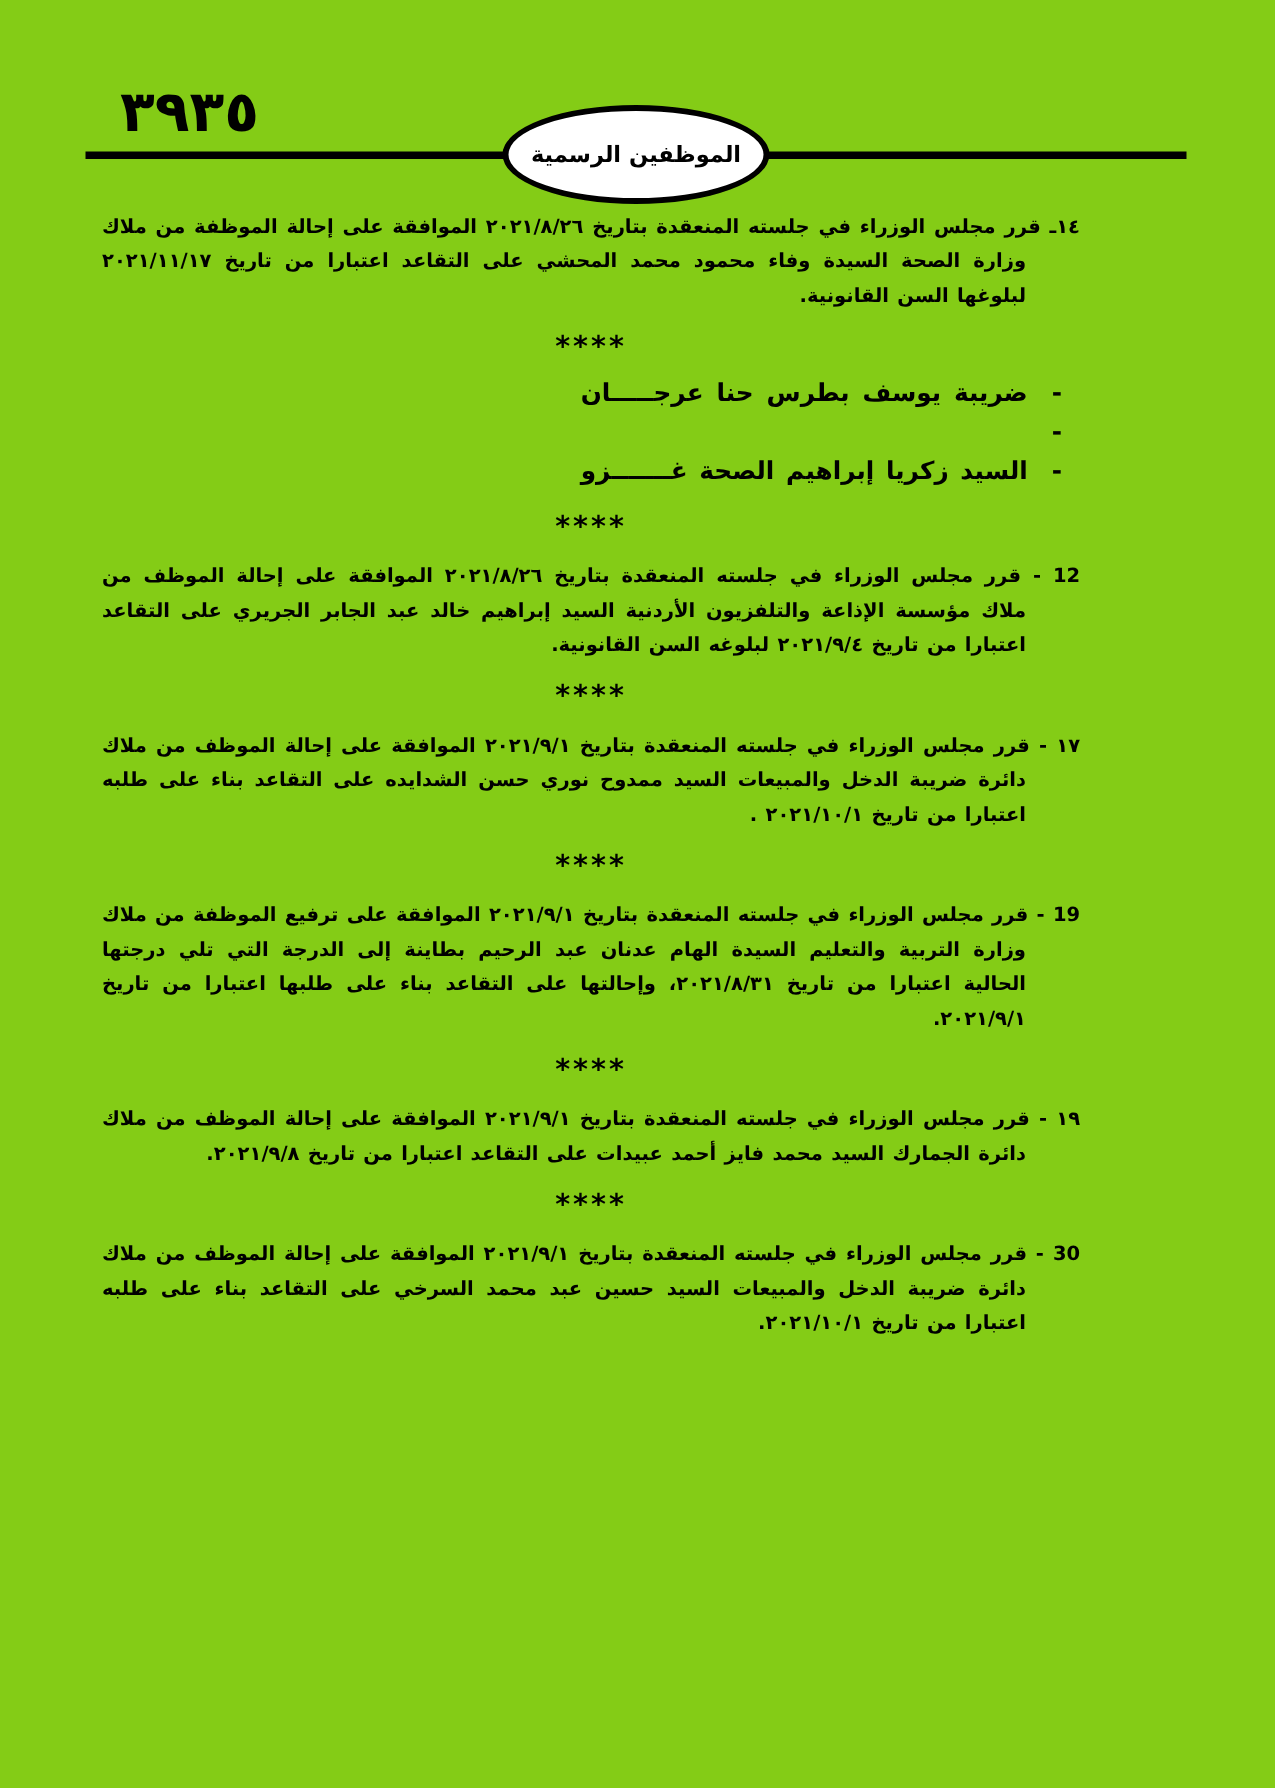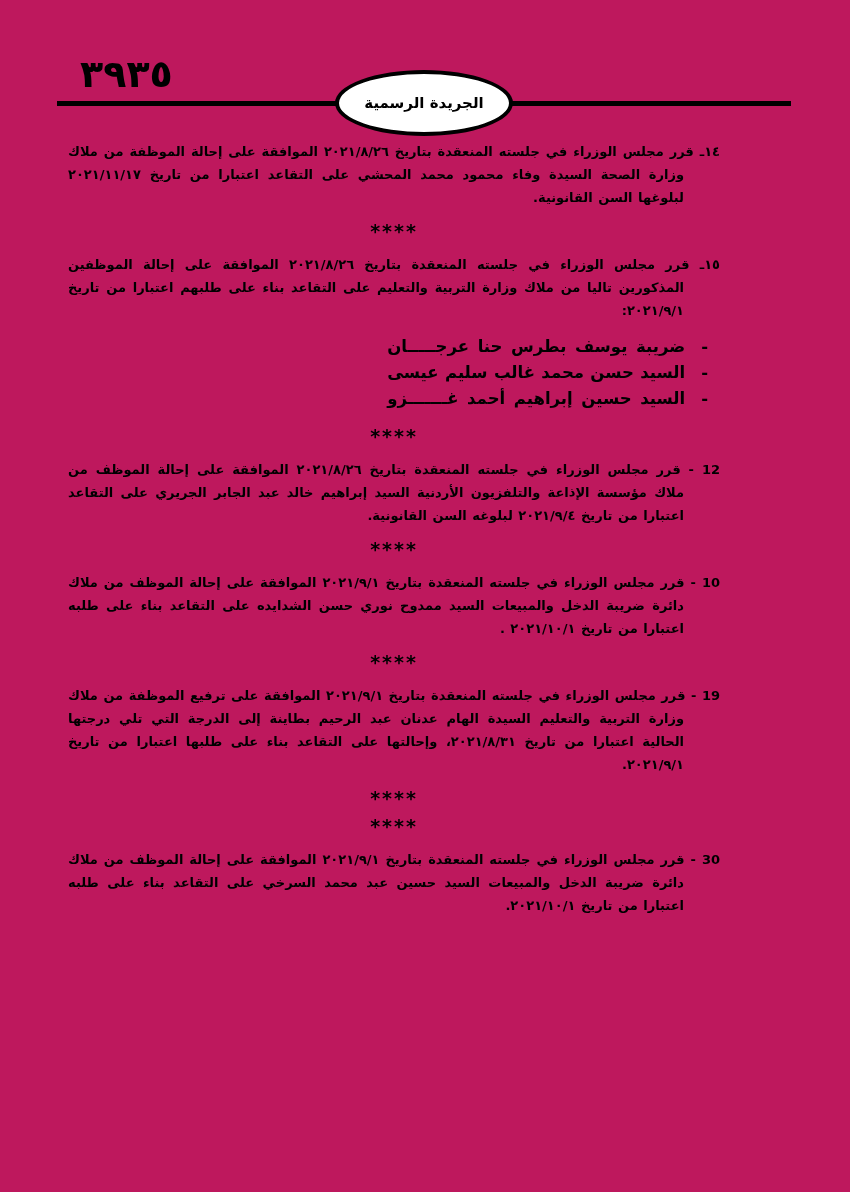--- a/index.html
+++ b/index.html
@@ -1,17 +1,17 @@
 <!DOCTYPE html>
 <html lang="ar"><head>
 <meta charset="utf-8">
 <style>
   html,body{margin:0;padding:0;background:#e8e8e8;}
   .page{
-    position:relative;width:850px;height:1192px;background:#be185d;
+    position:relative;width:850px;height:1192px;background:#84cc16;
     color:#000;font-family:"DejaVu Sans",sans-serif;font-weight:bold;
     margin:0 auto;overflow:hidden;
   }
   
   .page-number{
     position:absolute;top:52px;left:80px;font-size:38px;letter-spacing:2px;
   }
   .rule-wrap{position:absolute;top:74px;left:57px;width:734px;height:60px;}
   .rule{position:absolute;top:27px;left:0;right:0;height:5px;background:#000;}
   .badge{
@@ -42,63 +42,65 @@
 </head>
 <body>
 
 <div class="page">
 
   <div class="page-number">٣٩٣٥</div>
 
   <div class="rule-wrap">
     <div class="rule"></div>
     <div class="badge">
-      <span>الجريدة الرسمية</span>
+      <span>الموظفين الرسمية</span>
     </div>
   </div>
 
   <main class="content">
     <section class="item">
       <p class="item-par"><span class="num">١٤ـ</span><span class="body-text"> قرر مجلس الوزراء في جلسته المنعقدة بتاريخ ٢٠٢١/٨/٢٦ الموافقة على إحالة الموظفة من ملاك وزارة الصحة السيدة وفاء محمود محمد المحشي على التقاعد اعتبارا من تاريخ ٢٠٢١/١١/١٧ لبلوغها السن القانونية.</span></p>
 
     </section>
   <div class="sep">****</div>
     <section class="item">
-      <p class="item-par"><span class="num">١٥ـ</span><span class="body-text"> قرر مجلس الوزراء في جلسته المنعقدة بتاريخ ٢٠٢١/٨/٢٦ الموافقة على إحالة الموظفين المذكورين تاليا من ملاك وزارة التربية والتعليم على التقاعد بناء على طلبهم اعتبارا من تاريخ ٢٠٢١/٩/١:</span></p>
       <div class="names">
           <div class="name-row">
             <span class="name-dash">-</span>
             <span class="name-text">ضريبة يوسف بطرس حنا عرجـــــان</span>
           </div>
           <div class="name-row">
             <span class="name-dash">-</span>
-            <span class="name-text">السيد حسن محمد غالب سليم عيسى</span>
           </div>
           <div class="name-row">
             <span class="name-dash">-</span>
-            <span class="name-text">السيد حسين إبراهيم أحمد غـــــــزو</span>
+            <span class="name-text">السيد زكريا إبراهيم الصحة غـــــــزو</span>
           </div>
         </div>
     </section>
   <div class="sep">****</div>
     <section class="item">
       <p class="item-par"><span class="num">12 -</span><span class="body-text"> قرر مجلس الوزراء في جلسته المنعقدة بتاريخ ٢٠٢١/٨/٢٦ الموافقة على إحالة الموظف من ملاك مؤسسة الإذاعة والتلفزيون الأردنية السيد إبراهيم خالد عبد الجابر الجريري على التقاعد اعتبارا من تاريخ ٢٠٢١/٩/٤ لبلوغه السن القانونية.</span></p>
 
     </section>
   <div class="sep">****</div>
     <section class="item">
-      <p class="item-par"><span class="num">10 -</span><span class="body-text"> قرر مجلس الوزراء في جلسته المنعقدة بتاريخ ٢٠٢١/٩/١ الموافقة على إحالة الموظف من ملاك دائرة ضريبة الدخل والمبيعات السيد ممدوح نوري حسن الشدايده على التقاعد بناء على طلبه اعتبارا من تاريخ ٢٠٢١/١٠/١ .</span></p>
+      <p class="item-par"><span class="num">١٧ -</span><span class="body-text"> قرر مجلس الوزراء في جلسته المنعقدة بتاريخ ٢٠٢١/٩/١ الموافقة على إحالة الموظف من ملاك دائرة ضريبة الدخل والمبيعات السيد ممدوح نوري حسن الشدايده على التقاعد بناء على طلبه اعتبارا من تاريخ ٢٠٢١/١٠/١ .</span></p>
 
     </section>
   <div class="sep">****</div>
     <section class="item">
       <p class="item-par"><span class="num">19 -</span><span class="body-text"> قرر مجلس الوزراء في جلسته المنعقدة بتاريخ ٢٠٢١/٩/١ الموافقة على ترفيع الموظفة من ملاك وزارة التربية والتعليم السيدة الهام عدنان عبد الرحيم بطاينة إلى الدرجة التي تلي درجتها الحالية اعتبارا من تاريخ ٢٠٢١/٨/٣١، وإحالتها على التقاعد بناء على طلبها اعتبارا من تاريخ ٢٠٢١/٩/١.</span></p>
 
     </section>
   <div class="sep">****</div>
+    <section class="item">
+      <p class="item-par"><span class="num">١٩ -</span><span class="body-text"> قرر مجلس الوزراء في جلسته المنعقدة بتاريخ ٢٠٢١/٩/١ الموافقة على إحالة الموظف من ملاك دائرة الجمارك السيد محمد فايز أحمد عبيدات على التقاعد اعتبارا من تاريخ ٢٠٢١/٩/٨.</span></p>
+
+    </section>
   <div class="sep">****</div>
     <section class="item">
       <p class="item-par"><span class="num">30 -</span><span class="body-text"> قرر مجلس الوزراء في جلسته المنعقدة بتاريخ ٢٠٢١/٩/١ الموافقة على إحالة الموظف من ملاك دائرة ضريبة الدخل والمبيعات السيد حسين عبد محمد السرخي على التقاعد بناء على طلبه اعتبارا من تاريخ ٢٠٢١/١٠/١.</span></p>
 
     </section>
   </main>
 
 </div>
 
 </body></html>

